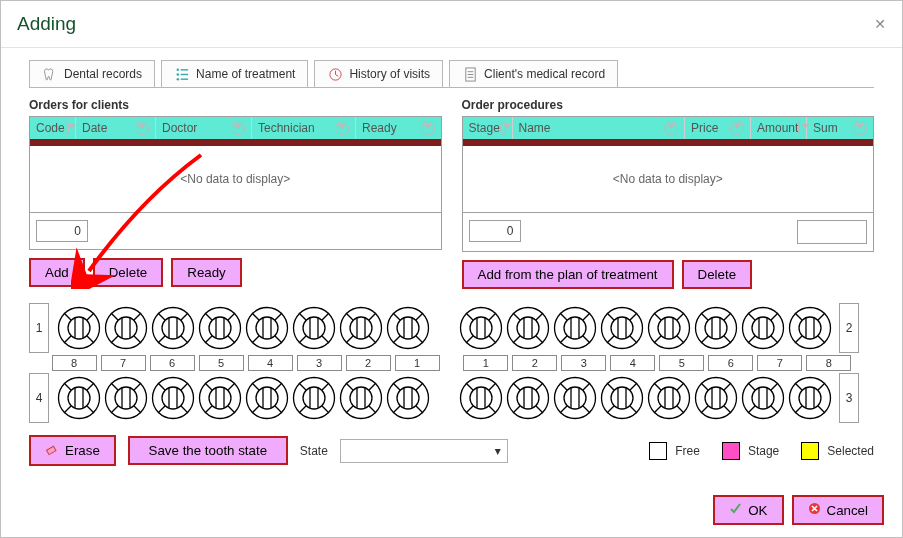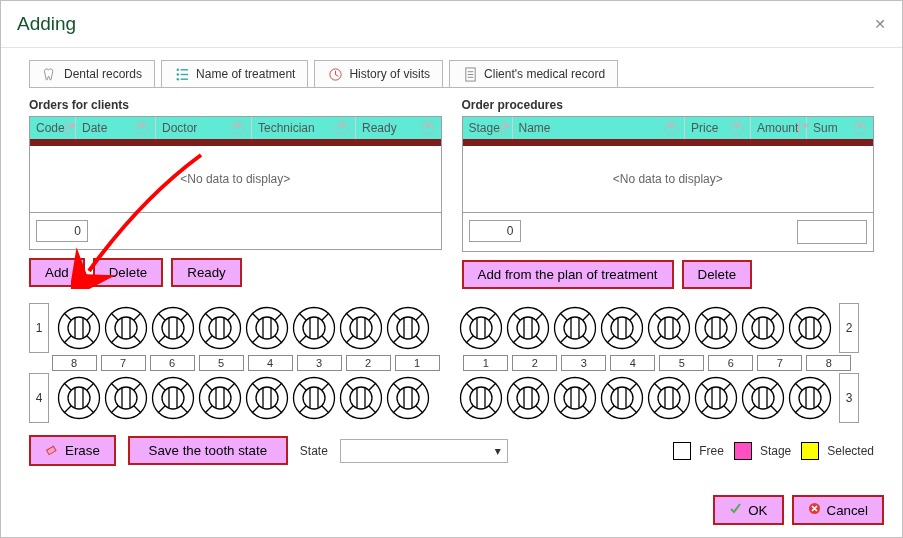--- a/index.html
+++ b/index.html
@@ -31,21 +31,21 @@
 .teeth-row{display:flex;align-items:center;gap:6px}
 .side-lbl{width:18px;height:48px;border:1px solid #9f9f9f;display:flex;align-items:center;justify-content:center;background:#fff}
 .teeth-half{display:flex;gap:0}
 .tooth{width:47px;height:47px;display:flex;align-items:center;justify-content:center}
 .teeth-gap{width:14px}
 .nums-row{display:flex;align-items:center;gap:6px;margin:2px 0}
 .nums-half{display:flex;gap:4px}
 .num{width:43px;height:14px;border:1px solid #8a8a8a;display:flex;align-items:center;justify-content:center;font-size:11px;background:#fff}
 .footerbar{margin:12px 28px 0 28px;display:flex;align-items:center;gap:12px}
 .state-select{width:160px;height:22px;border:1px solid #aeaeae;background:#fff;display:flex;align-items:center;justify-content:flex-end;padding-right:6px}
-.legend{display:flex;align-items:center;gap:10px;margin-left:auto}
+.legend{display:flex;align-items:center;gap:22px;margin-left:auto}
 .lg{display:flex;align-items:center;gap:8px}
 .swatch{width:18px;height:18px;border:1px solid #000;box-sizing:border-box}
 .dialog-footer{position:absolute;bottom:12px;right:18px;display:flex;gap:8px}
 .icon-tooth svg,.icon-list svg,.icon-doc svg,.icon-clock svg,.icon-gears svg{width:15px;height:15px}
 svg.toothsvg{width:44px;height:44px}
 svg.toothsvg circle,svg.toothsvg line{stroke:#000;stroke-width:1.3;fill:none}
 
 
 .arrow{position:absolute;left:70px;top:148px;width:160px;height:140px;pointer-events:none}
 </style>

